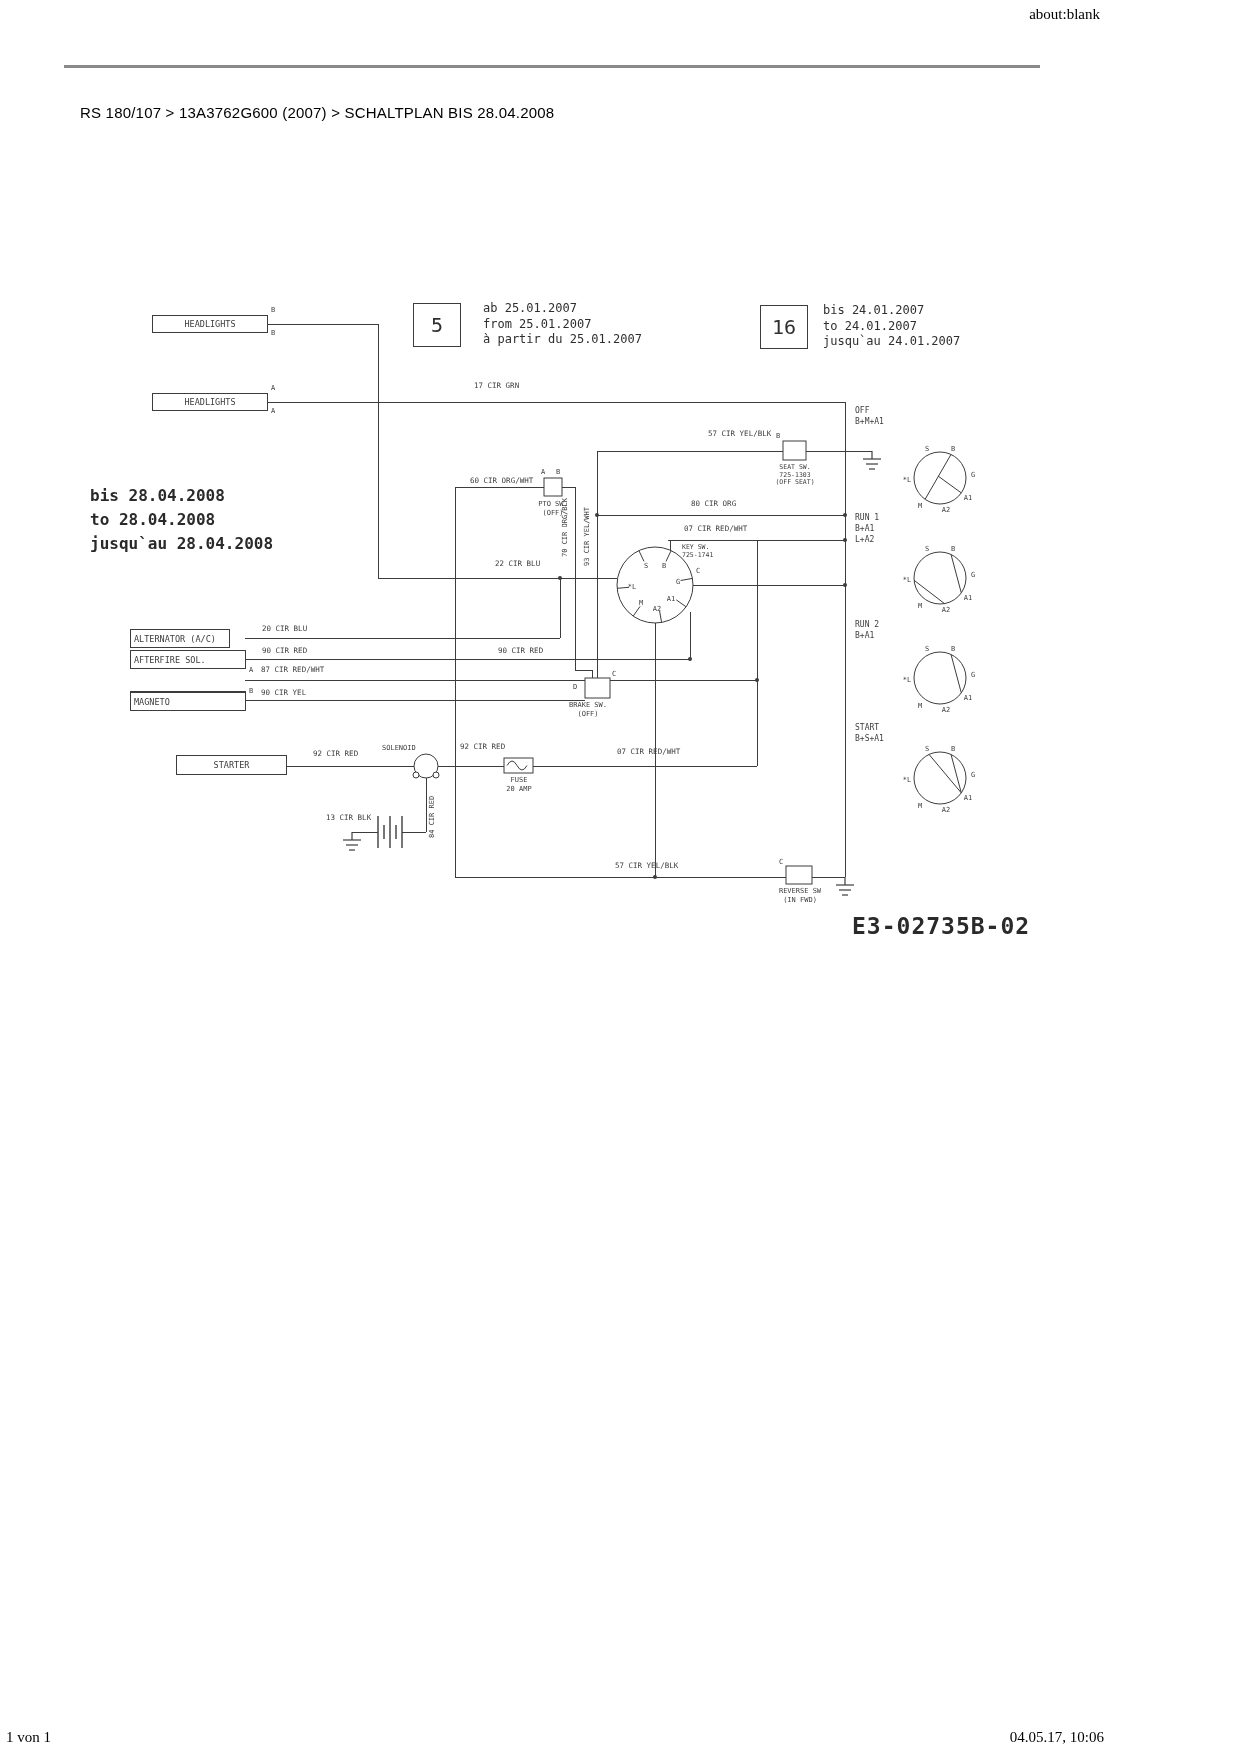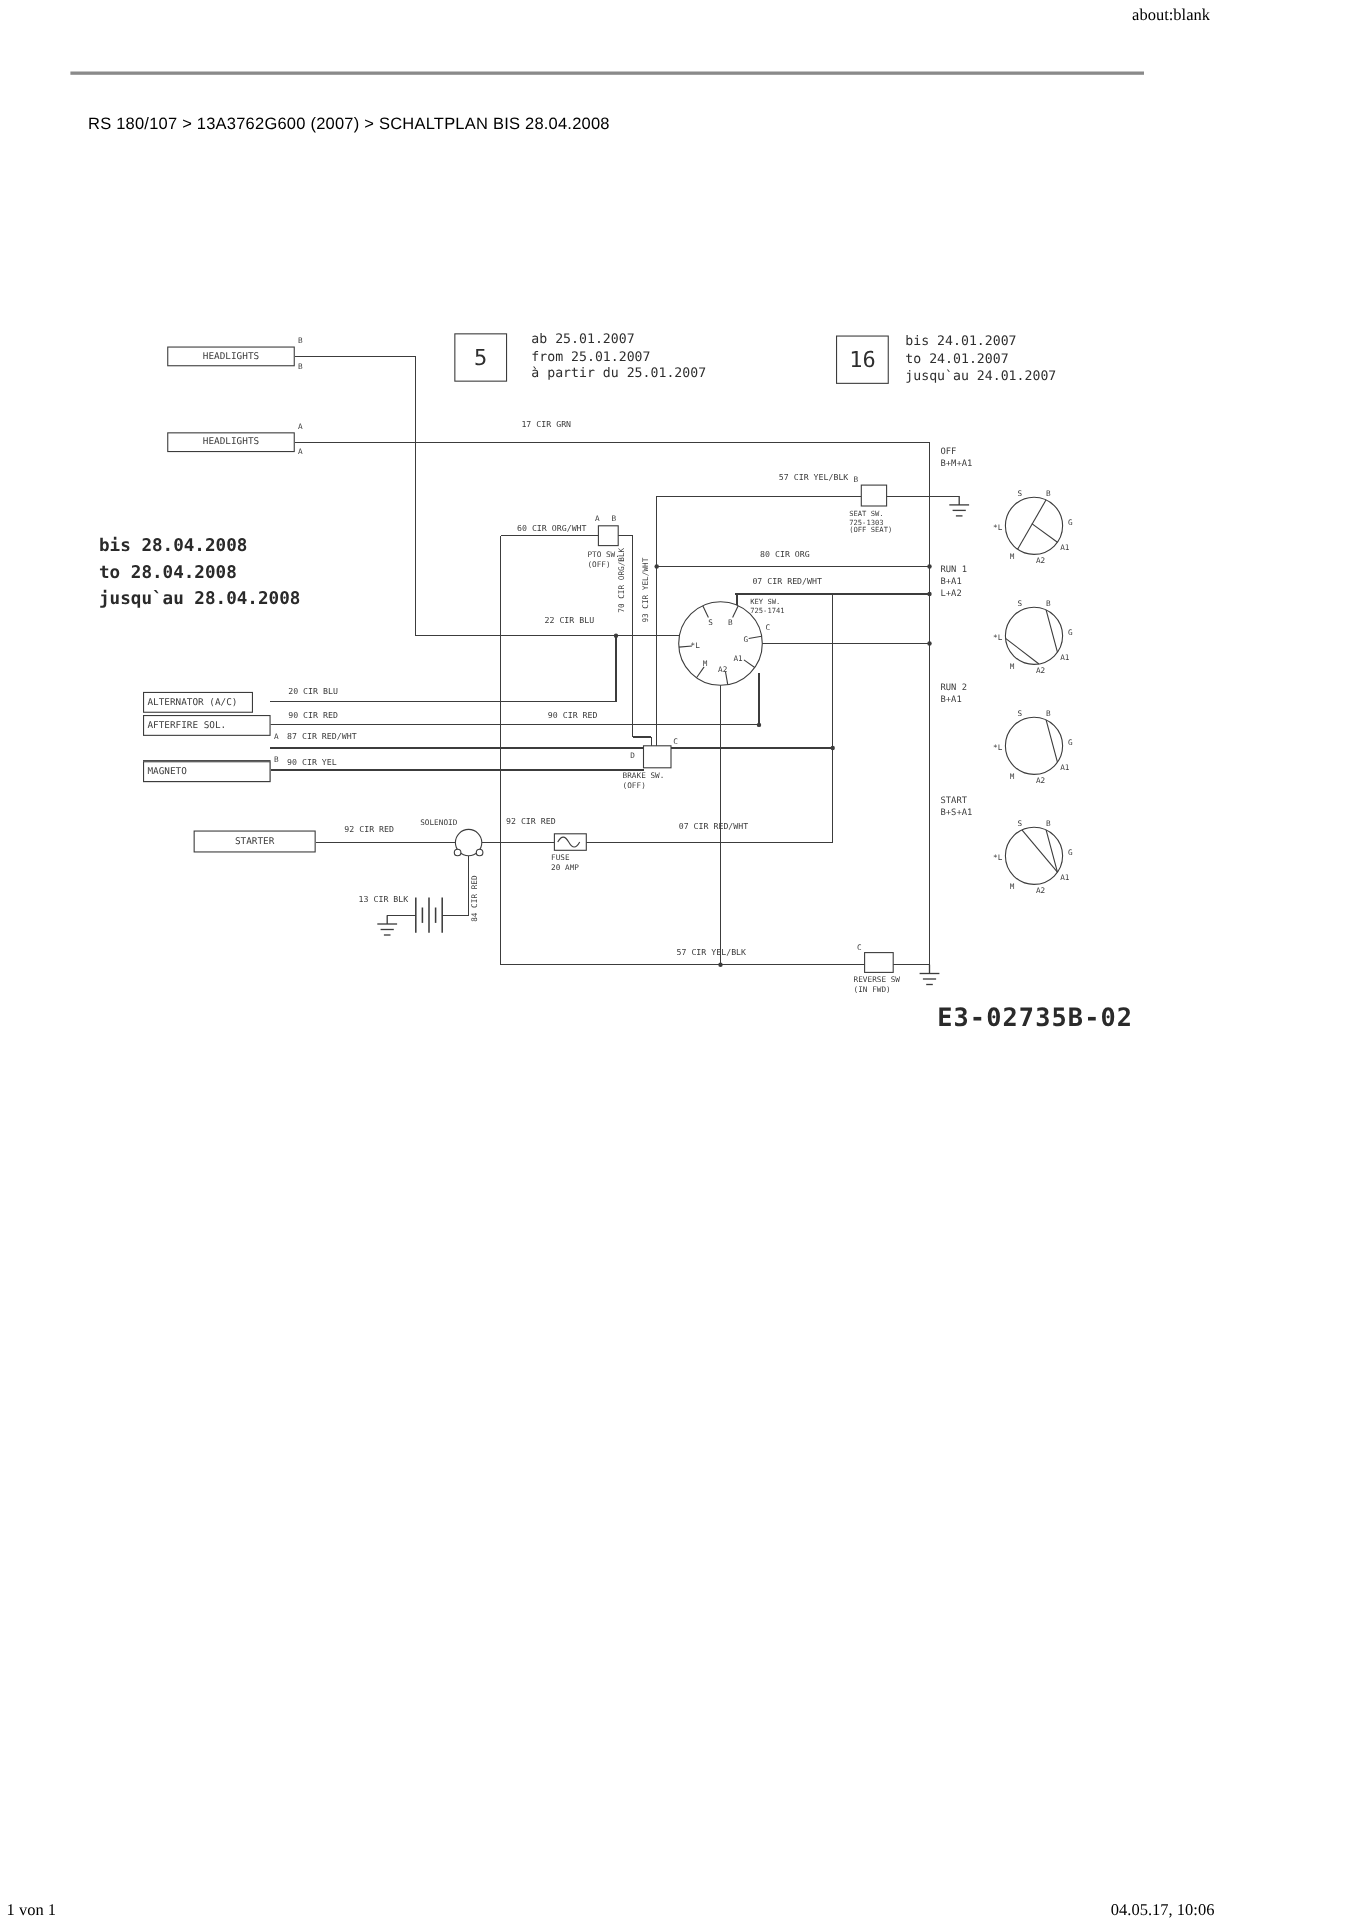--- a/index.html
+++ b/index.html
@@ -19,21 +19,21 @@
   .refbox{position:absolute;border:1px solid #3c3c3c;display:flex;align-items:center;justify-content:center;
           font-family:"DejaVu Sans Mono",monospace;font-size:20px;color:#2e2e2e;box-sizing:border-box;}
   .refnote{position:absolute;font-family:"DejaVu Sans Mono",monospace;font-size:12px;line-height:15.5px;
            color:#2e2e2e;white-space:pre-line;}
   .validity{position:absolute;font-family:"DejaVu Sans Mono",monospace;font-weight:bold;font-size:16px;
             line-height:24px;color:#2a2a2a;white-space:pre-line;}
   .wlabel{position:absolute;font-family:"DejaVu Sans Mono",monospace;font-size:7.5px;color:#3c3c3c;white-space:nowrap;}
   .vlabel{position:absolute;font-family:"DejaVu Sans Mono",monospace;font-size:7px;color:#3c3c3c;
           writing-mode:vertical-rl;transform:rotate(180deg);white-space:nowrap;}
   .complabel{position:absolute;font-family:"DejaVu Sans Mono",monospace;font-size:7px;line-height:8.5px;
-             color:#3c3c3c;white-space:pre-line;text-align:left;}
+             color:#3c3c3c;white-space:pre-line;text-align:center;}
   .complabel.sm{font-size:6.5px;line-height:7.5px;}
   .complabel.leftal{text-align:left;}
   .pin{position:absolute;font-family:"DejaVu Sans Mono",monospace;font-size:7px;color:#3c3c3c;}
   .poslabel{position:absolute;font-family:"DejaVu Sans Mono",monospace;font-size:8px;line-height:11px;
             color:#3c3c3c;white-space:pre-line;}
   .drawno{position:absolute;font-family:"DejaVu Sans Mono",monospace;font-weight:bold;font-size:23px;
           letter-spacing:1px;color:#2a2a2a;}
   svg text{font-family:"DejaVu Sans Mono",monospace;fill:#3c3c3c;}
 </style>
 </head>

